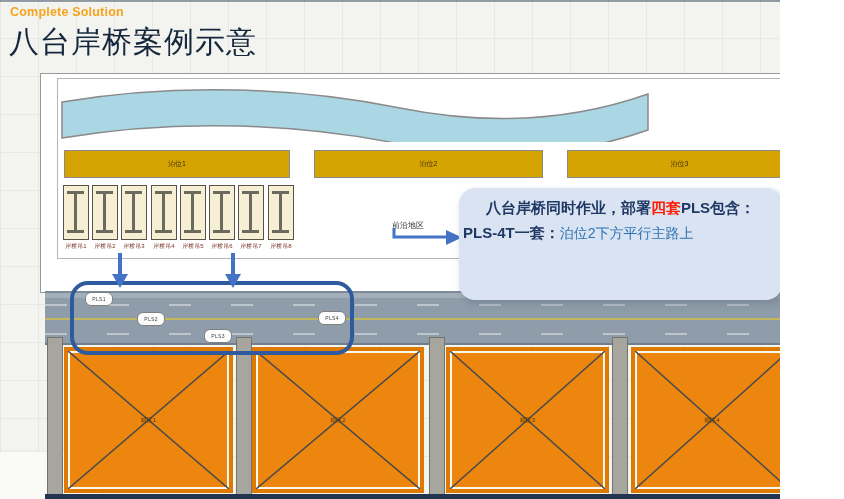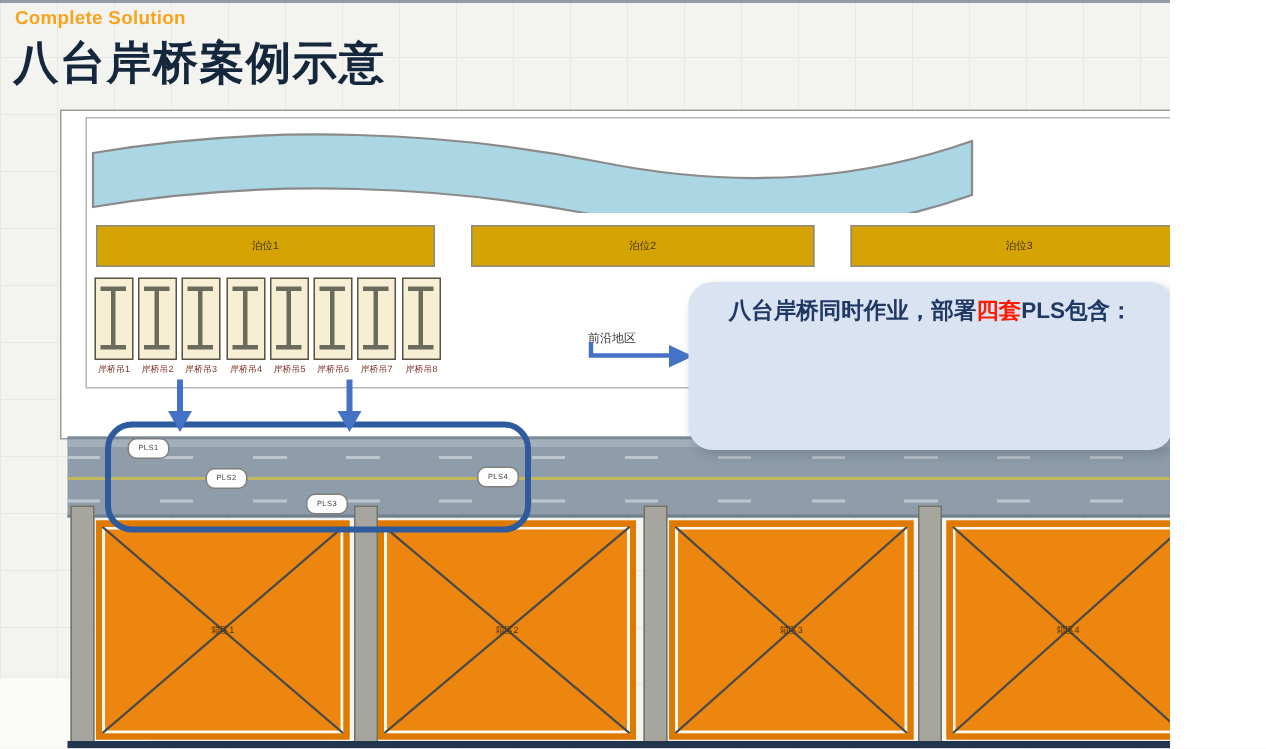--- a/index.html
+++ b/index.html
@@ -6,21 +6,21 @@
   body{font-family:"Liberation Sans","DejaVu Sans",sans-serif;}
   .stage{position:relative;width:780px;height:499px;overflow:hidden;
     background-color:#F3F3F0;
     background-image:linear-gradient(#E7E7E3 1px,transparent 1px),
                      linear-gradient(90deg,#E7E7E3 1px,transparent 1px);
     background-size:38px 38px;}
   .abs{position:absolute;}
   
   .topline{left:0;top:0;width:844px;height:2px;background:#3A4A60;opacity:.5;}
   .eyebrow{left:10px;top:5px;font-size:12.5px;font-weight:bold;color:#F7A31C;letter-spacing:.2px;}
-  .title{left:9px;top:22px;font-size:30px;font-weight:bold;color:#15273C;letter-spacing:1px;}
+  .title{left:9px;top:22px;font-size:30px;font-weight:normal;color:#15273C;letter-spacing:1px;}
   
   .corner-deco{left:-34px;top:452px;width:134px;height:90px;background:#FAFAF7;border-radius:30px;box-shadow:0 0 6px rgba(0,0,0,.05);}
   .corner-deco2{left:-42px;top:462px;width:120px;height:90px;background:#F0F0EC;border-radius:26px;}
   .side-strip{left:816px;top:76px;width:13px;height:396px;background:rgba(255,255,255,.75);border-radius:7px;}
   
   .panel{left:40px;top:73px;width:756px;height:218px;background:#FFFFFF;border:1px solid #9A9A9A;}
   .innerbox{left:57px;top:78px;width:735px;height:179px;background:#FFFFFF;border:1px solid #B5B5B5;}
   
   .berth{top:150px;height:28px;background:#D5A402;border:1px solid #8A8A8A;
     display:flex;align-items:center;justify-content:center;box-sizing:border-box;}
@@ -205,20 +205,23 @@
     <g>
       <path d="M394,228 L394,237 L448,237" fill="none" stroke="#4472C4" stroke-width="3"></path>
       <polygon points="446,230 446,245 462,237.5" fill="#4472C4"></polygon>
     </g>
   </svg>
 
   <div class="abs callout">
     <div class="l1">
       <span>八台岸桥同时作业，部署</span><span class="hl">四套</span><span>PLS包含：</span>
     </div>
+    <div class="row">
+      <b>PLS-4T一套：</b><span class="desc">泊位2下方平行主路上</span>
+    </div>
   </div>
 
   <div class="abs pillar" style="left:47px"></div>
   <div class="abs pillar" style="left:236px"></div>
   <div class="abs pillar" style="left:429px"></div>
   <div class="abs pillar" style="left:612px"></div>
   <div class="abs pillar" style="left:796px"></div>
 
   <div class="abs block" style="left:64px;width:169px;">
     <svg viewBox="0 0 100 100" preserveAspectRatio="none">

